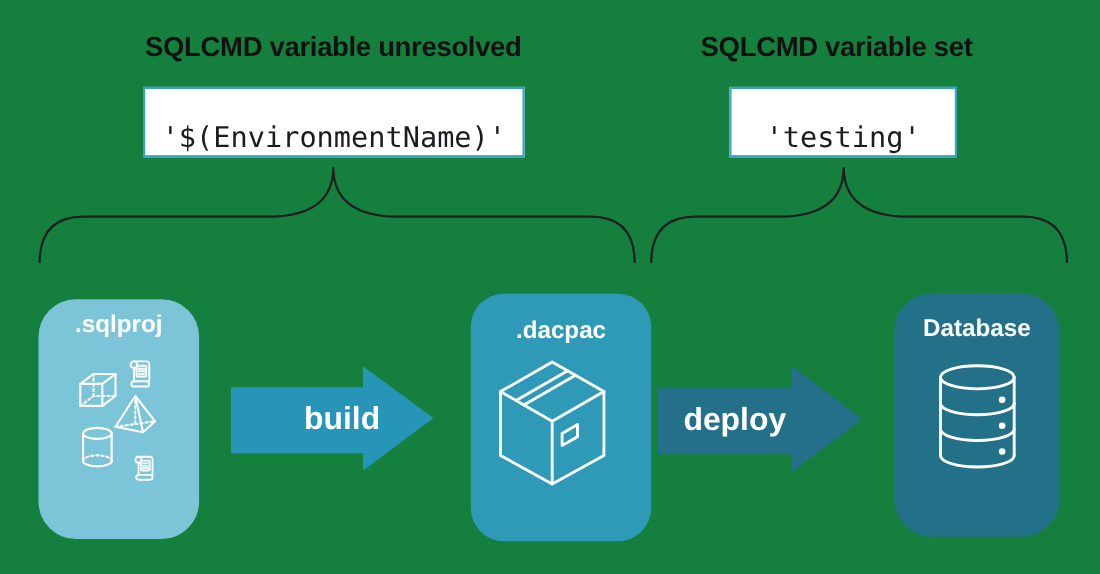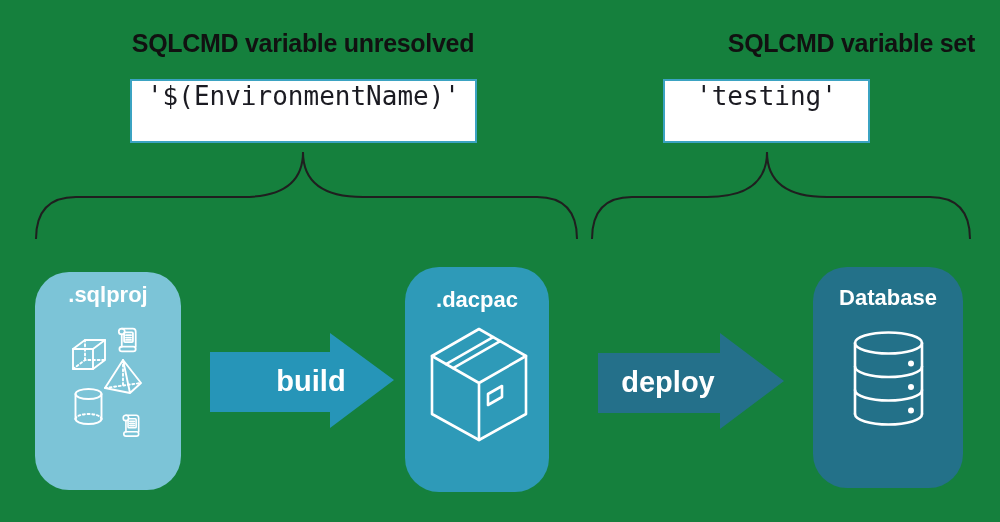--- a/index.html
+++ b/index.html
@@ -2,29 +2,29 @@
 <html><head>
 <meta charset="utf-8">
 <style>
   html,body{margin:0;padding:0;background:#fff;}
   .canvas{position:relative;width:1000px;height:522px;background:#15803d;overflow:hidden;
           font-family:"Liberation Sans",sans-serif;}
   .overlay{position:absolute;left:0;top:0;pointer-events:none;}
   .ann-title{position:absolute;text-align:center;font-weight:700;font-size:25px;line-height:27px;
              color:#111;letter-spacing:-0.3px;}
   .ann-title.left{left:103px;top:30px;width:400px;}
-  .ann-title.right{left:580px;top:30px;width:395px;text-align:right;}
+  .ann-title.right{left:563px;top:30px;width:395px;}
   .code-box{position:absolute;box-sizing:border-box;border:2.5px solid #3ba3c2;background:#fff;
-            display:flex;align-items:flex-start;justify-content:center;}
+            display:flex;align-items:flex-end;justify-content:center;}
   .code-box.left{left:130px;top:79px;width:347px;height:64px;}
   .code-box.right{left:663px;top:79px;width:207px;height:64px;}
   .code{font-family:"DejaVu Sans Mono",monospace;font-size:26px;color:#1b1b22;white-space:pre;}
   .card{position:absolute;border-radius:34px;}
   .card1{left:35px;top:272px;width:146px;height:218px;background:#7cc4d7;}
-  .card2{left:405px;top:267px;width:144px;height:225px;background:#2e9ab8;}
+  .card2{left:428px;top:267px;width:164px;height:225px;background:#2e9ab8;border-radius:30px;}
   .card3{left:813px;top:267px;width:150px;height:221px;background:#237189;}
   .card-label{text-align:center;font-weight:700;font-size:22px;color:#fff;}
   .card1 .card-label{padding-top:10px;}
   .card2 .card-label{padding-top:20px;}
   .card3 .card-label{padding-top:18px;}
   .card-icon{position:absolute;}
   .arrow-label{position:absolute;display:flex;align-items:center;justify-content:center;
                font-weight:700;font-size:29px;color:#fff;}
   .arrow-label.build{left:210px;top:351px;width:140px;height:60px;padding-left:31px;}
   .arrow-label.deploy{left:598px;top:352px;width:140px;height:60px;}

